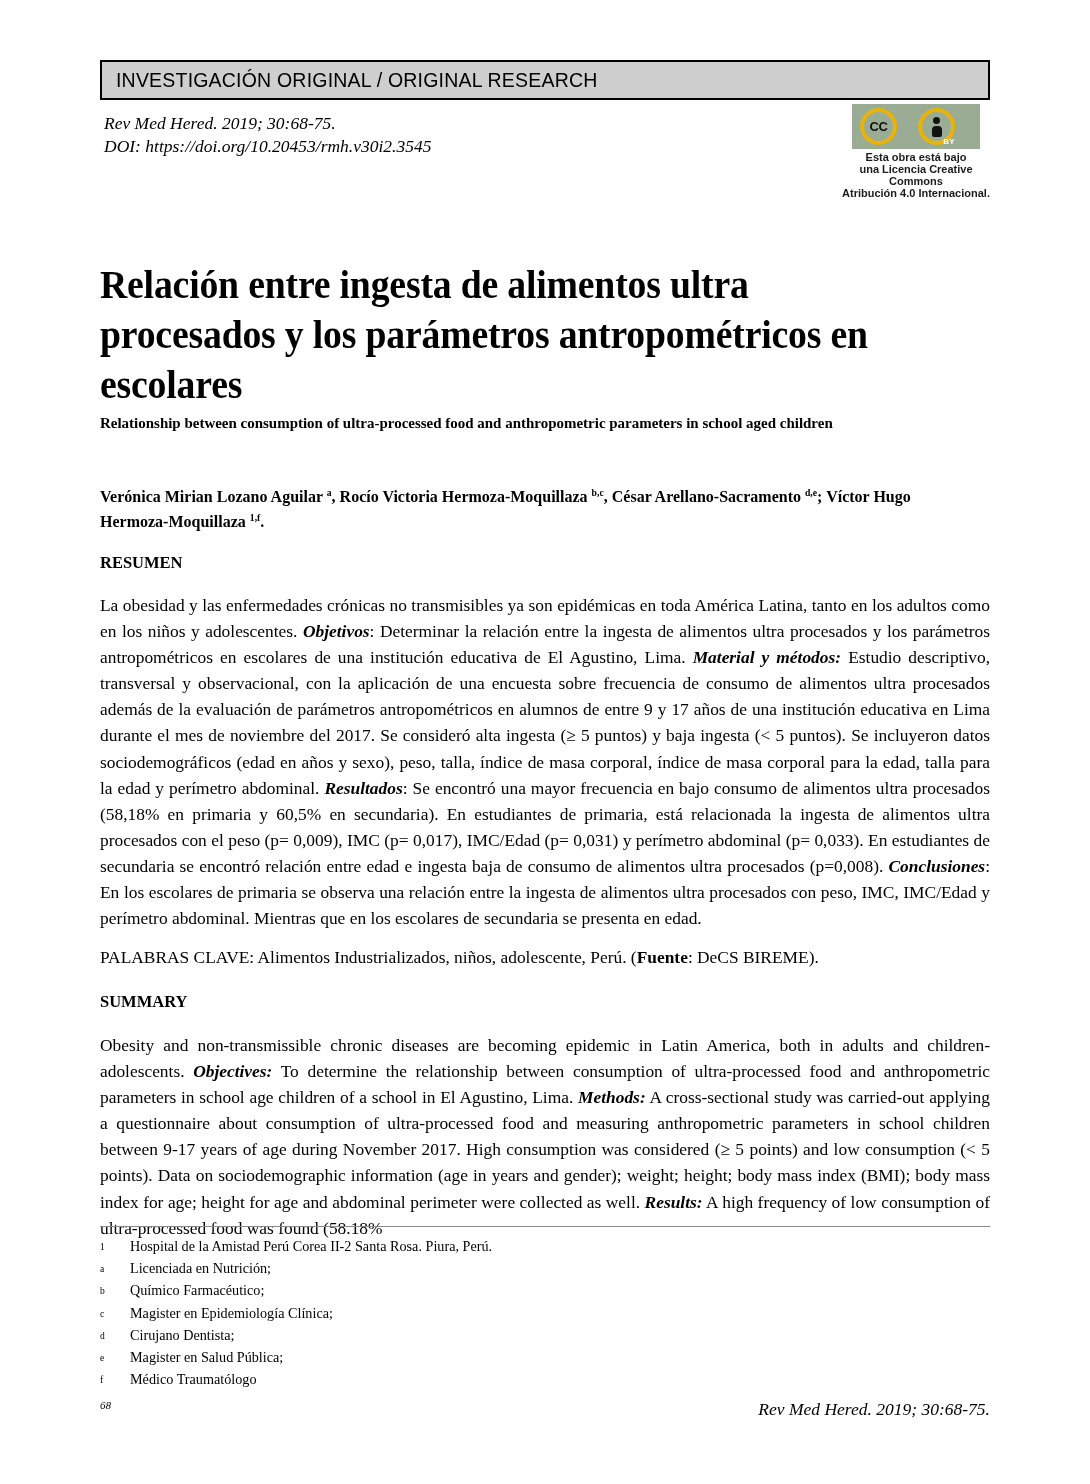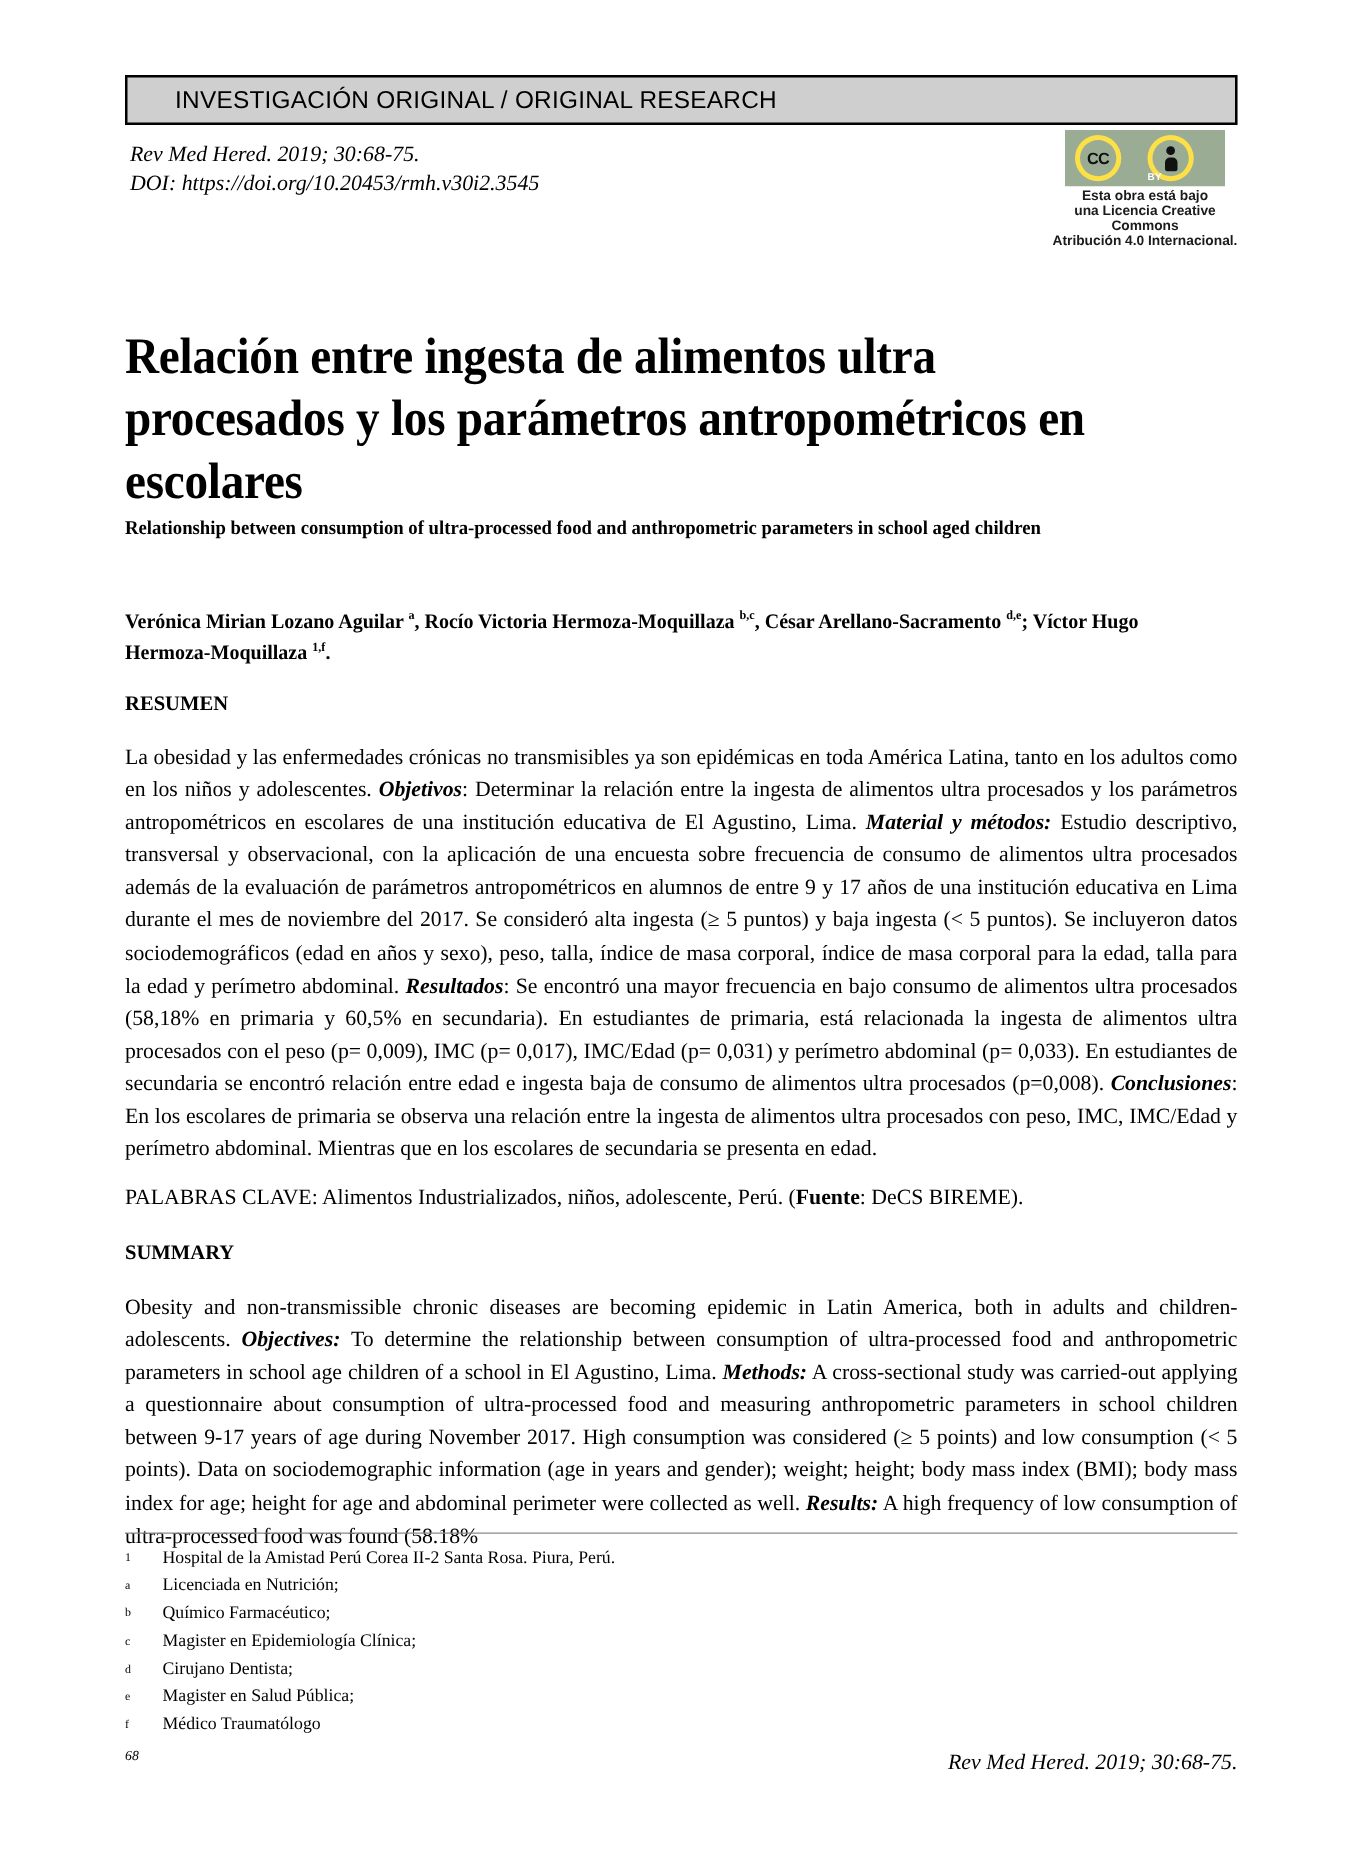--- a/index.html
+++ b/index.html
@@ -28,21 +28,20 @@
     position: absolute;
     left: 0px;
     top: 60px;
     width: 890px;
     height: 40px;
     background: #cfcfcf;
     border: 2px solid #000000;
     box-sizing: border-box;
     display: flex;
     align-items: center;
-    padding-left: 24px;
   }
   .section-banner-label {
     font-family: "Liberation Sans", "DejaVu Sans", sans-serif;
     font-size: 19.5px;
     letter-spacing: 0.2px;
     padding-left: 14px;
     color: #000000;
     white-space: nowrap;
   }
 
@@ -71,21 +70,21 @@
     margin: 0 auto;
     position: relative;
     display: block;
   }
   .cc-mark, .by-mark {
     position: absolute;
     top: 4px;
     width: 37px;
     height: 37px;
     border-radius: 50%;
-    background: #fde047;
+    background: #eab308;
     display: flex;
     align-items: center;
     justify-content: center;
   }
   .cc-mark { left: 8px; }
   .by-mark { left: 66px; }
   .cc-inner {
     width: 29px;
     height: 29px;
     border-radius: 50%;
@@ -122,21 +121,21 @@
     width: 10px;
     height: 11px;
     background: #111111;
     border-radius: 4px 4px 2px 2px;
   }
   .by-label {
     position: absolute;
     left: 66px;
     top: 33px;
     width: 37px;
-    text-align: left;
+    text-align: right;
     font-family: "Liberation Sans", "DejaVu Sans", sans-serif;
     font-size: 8px;
     font-weight: bold;
     color: #ffffff;
     letter-spacing: 0.3px;
   }
   .license-text {
     font-family: "Liberation Sans", "DejaVu Sans", sans-serif;
     font-size: 11px;
     line-height: 12px;

